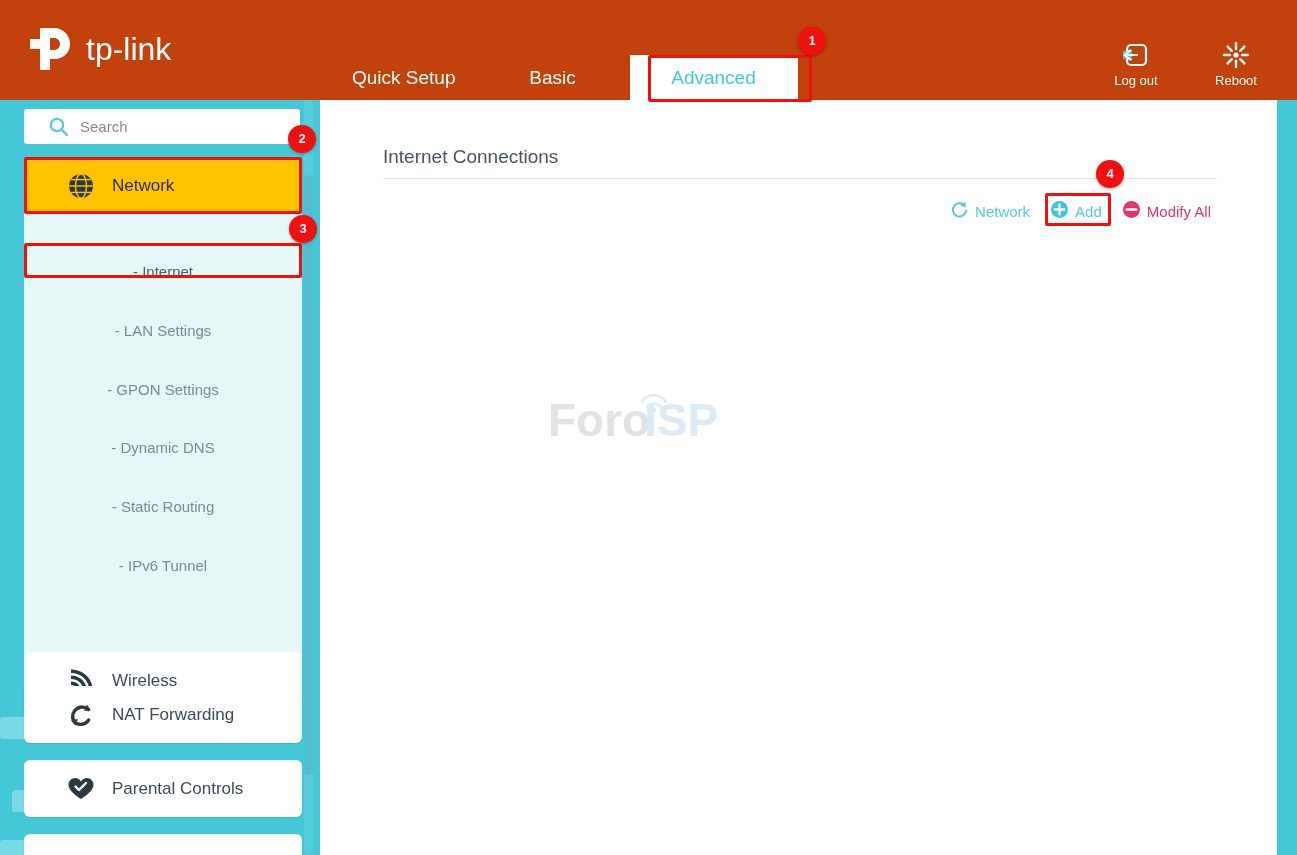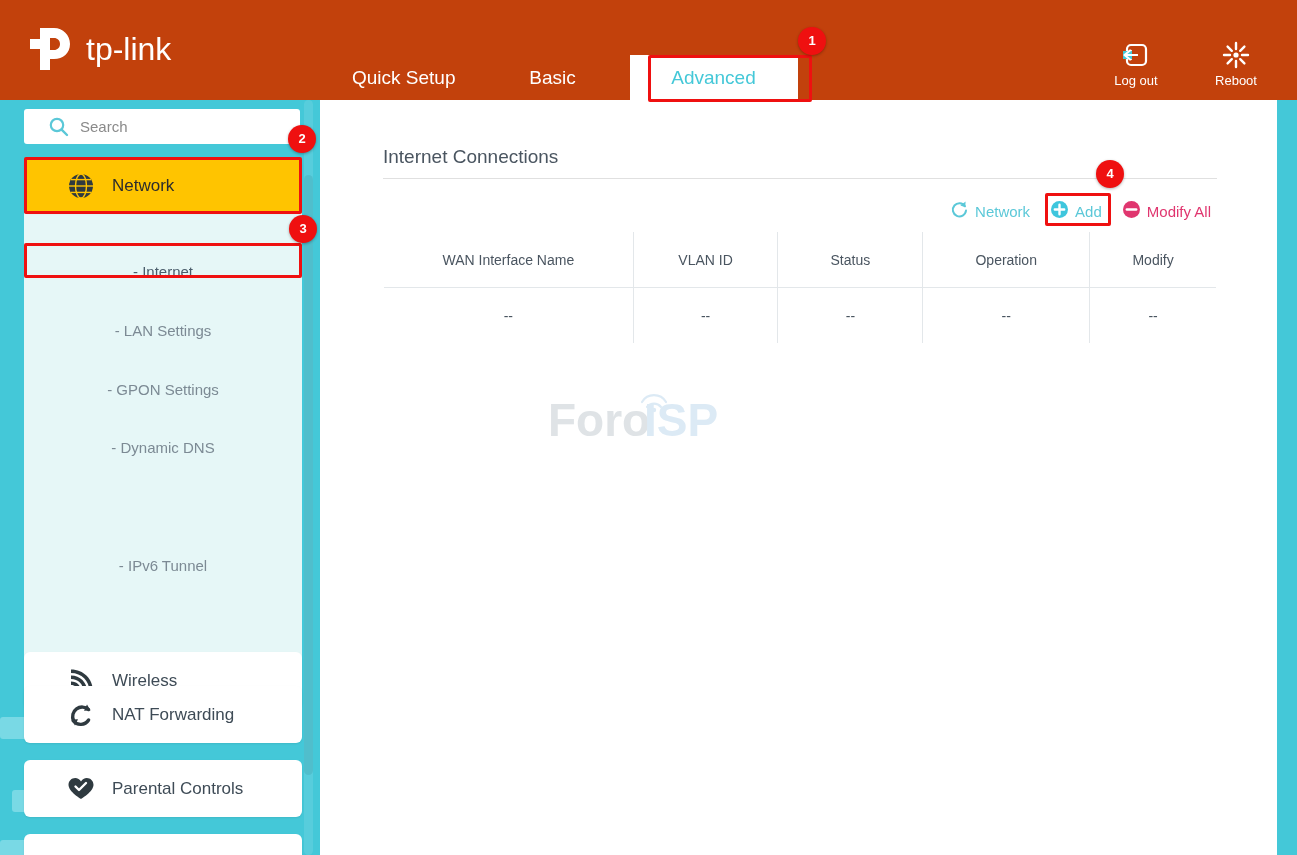--- a/index.html
+++ b/index.html
@@ -341,20 +341,21 @@
       </svg>
     </span>
     <input id="search-input" type="text" placeholder="Search" style="">
   </div>
 
   <div id="submenu-panel">
     <div class="submenu-item sel" style="top:42px;">- Internet</div>
     <div class="submenu-item" style="top:101px;">- LAN Settings</div>
     <div class="submenu-item" style="top:160px;">- GPON Settings</div>
     <div class="submenu-item" style="top:218px;">- Dynamic DNS</div>
+    <div class="submenu-item" style="top:277px;">- Static Routing</div>
     <div class="submenu-item" style="top:336px;">- IPv6 Tunnel</div>
   </div>
 
   <div class="accent-chip" style="left:0px;   top:617px; width:58px;"></div>
   <div class="accent-chip" style="left:128px; top:617px; width:60px;"></div>
   <div class="accent-chip" style="left=0px;   top:691px; width:0px;"></div>
   <div class="accent-chip" style="left:12px;  top:690px; width:55px;"></div>
   <div class="accent-chip" style="left:128px; top:690px; width:60px;"></div>
   <div class="accent-chip" style="left:0px;   top:641px; width:0px;"></div>
   <div class="accent-chip" style="left:0px;   top:740px; width:72px; height:34px;"></div>
@@ -448,40 +449,20 @@
       <span>
         <svg width="19" height="19" viewBox="0 0 19 19">
           <circle cx="9.5" cy="9.5" r="8.5" fill="#e0366f"></circle>
           <path d="M4.8 9.5 L14.2 9.5" stroke="#ffffff" stroke-width="2.4" stroke-linecap="round"></path>
         </svg>
       </span>
       <span class="t-lbl">Modify All</span>
     </div>
   </div>
 
-  <table id="conn-table">
-    <thead>
-      <tr>
-        <th>WAN Interface Name</th>
-        <th>VLAN ID</th>
-        <th>Status</th>
-        <th>Operation</th>
-        <th>Modify</th>
-      </tr>
-    </thead>
-    <tbody>
-      <tr>
-        <td>--</td>
-        <td>--</td>
-        <td>--</td>
-        <td>--</td>
-        <td>--</td>
-      </tr>
-    </tbody>
-  </table>
 
   <div id="watermark">
     <svg width="180" height="62" viewBox="0 0 180 62">
       <text x="0" y="48" font-family="Liberation Sans, sans-serif" font-size="46" font-weight="bold" fill="#dfe3e6">Foro</text>
       <text x="96" y="48" font-family="Liberation Sans, sans-serif" font-size="46" font-weight="bold" fill="#dceaf5">ISP</text>
       <g fill="none" stroke="#dceaf5" stroke-width="2.2" stroke-linecap="round">
         <path d="M94 14 A14 14 0 0 1 118 14"></path>
         <path d="M99 19 A9 9 0 0 1 113 19"></path>
       </g>
       <circle cx="106" cy="22" r="2.2" fill="#dceaf5"></circle>

